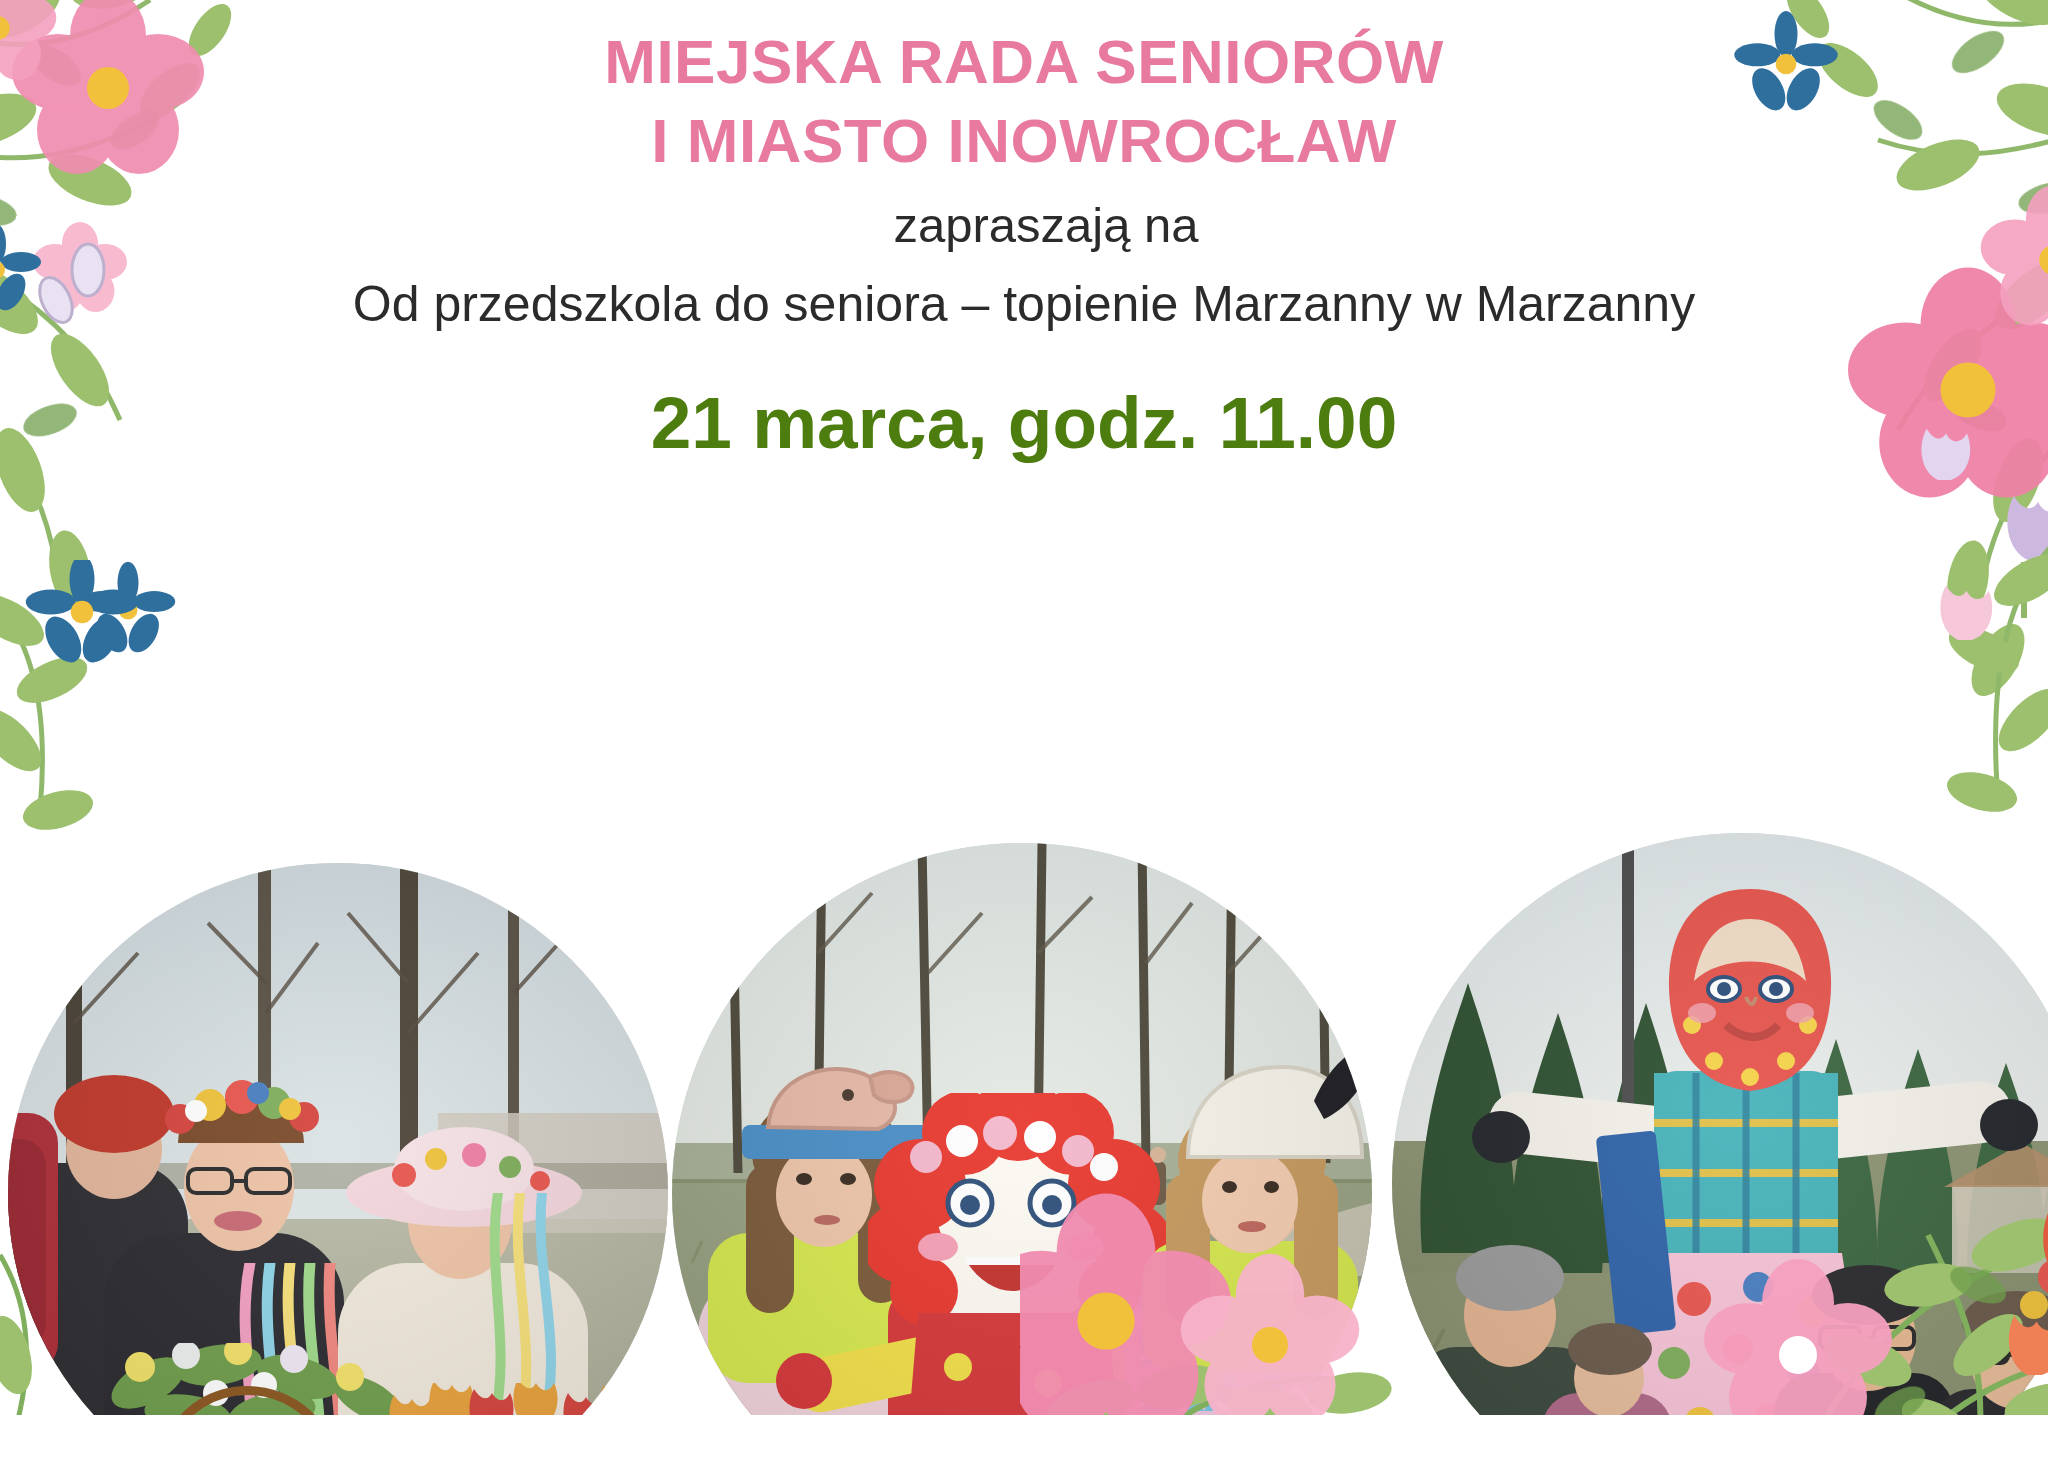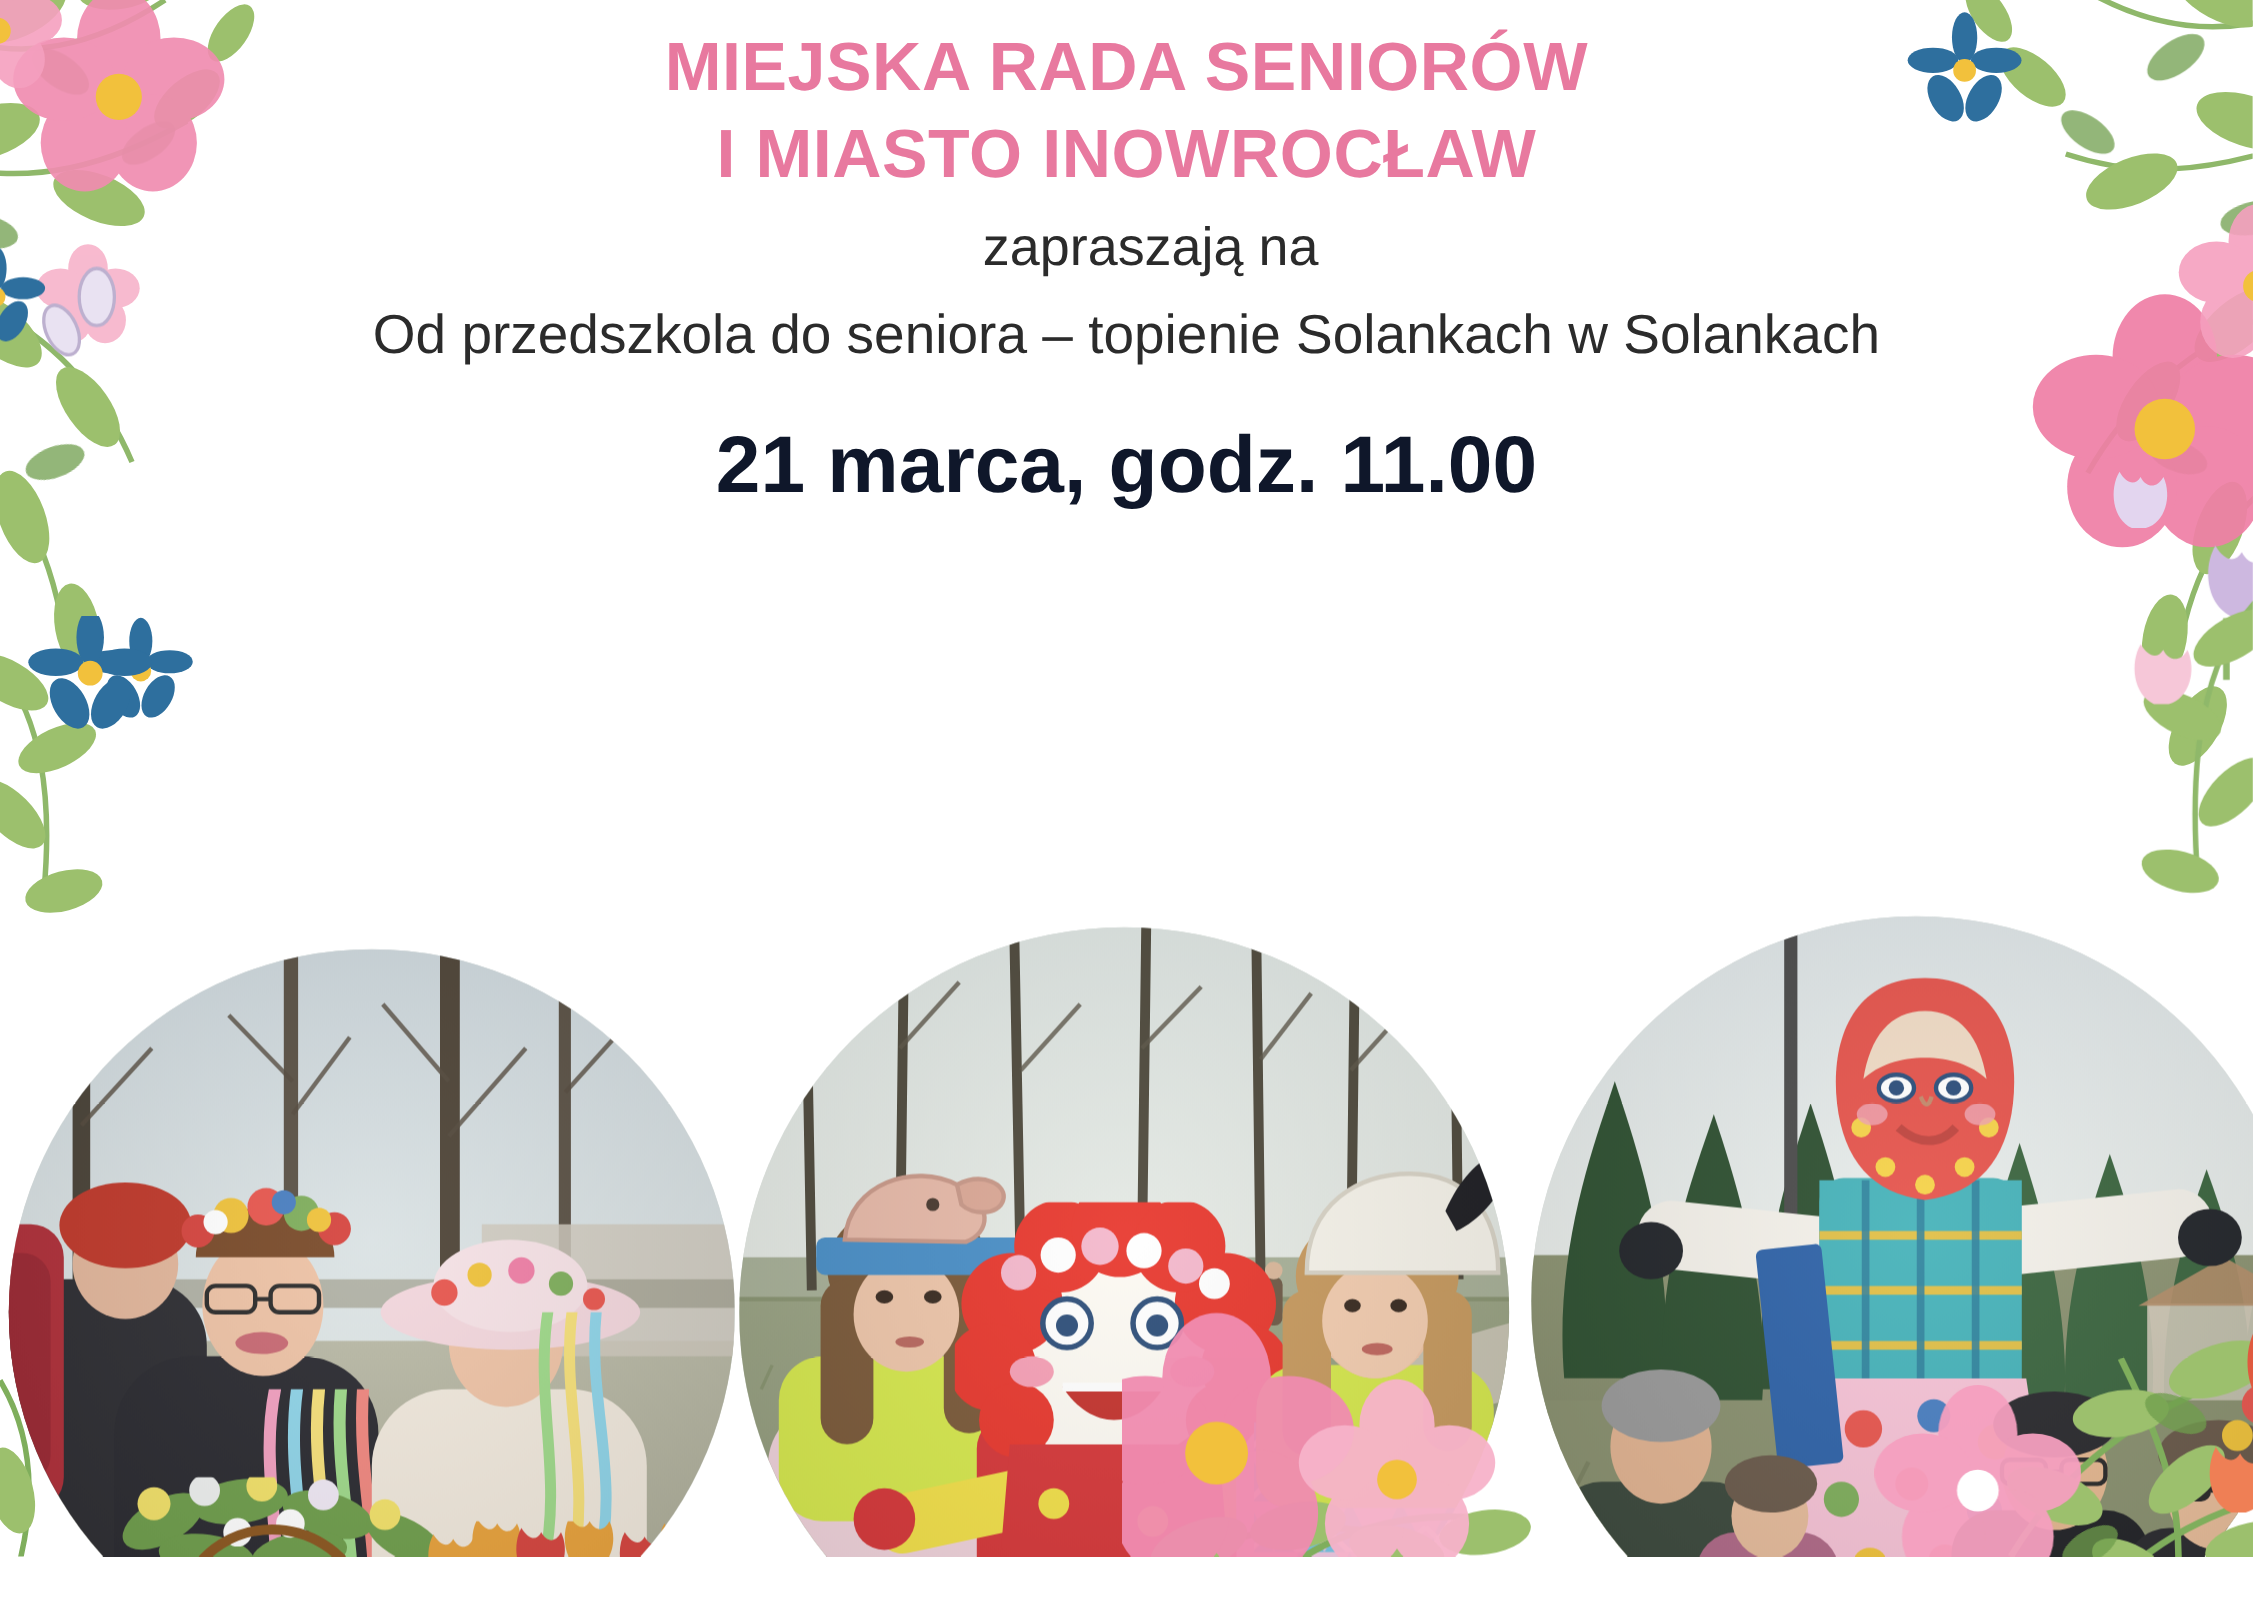--- a/index.html
+++ b/index.html
@@ -67,21 +67,21 @@
   .subtitle {
     margin-top: 22px;
     font-size: 50px;
     color: #2b2b2b;
     font-weight: 400;
   }
   .date-line {
     margin-top: 48px;
     font-weight: 700;
     font-size: 73px;
-    color: #0f172a;
+    color: #4d7c0f;
   }
   .details {
     margin-top: 26px;
     font-size: 45px;
     font-weight: 600;
     color: #1f1f1f;
     line-height: 1.32;
   }
 
   
@@ -397,21 +397,21 @@
         <ellipse cx="-50" cy="-16" rx="44" ry="36"></ellipse>
       </g>
       <circle cx="0" cy="0" r="19" fill="#ffffff"></circle>
     </g>
   </svg>
 
   <div class="text-block">
     <div class="org-line">MIEJSKA RADA SENIORÓW</div>
     <div class="org-line">I MIASTO INOWROCŁAW</div>
     <div class="invite">zapraszają na</div>
-    <div class="subtitle">Od przedszkola do seniora – topienie Solankach w Solankach</div>
+    <div class="subtitle">Od przedszkola do seniora – topienie Marzanny w Marzanny</div>
     <div class="date-line">21 marca, godz. 11.00</div>
   </div>
 
   <div class="photos">
 
     <div class="photo p1">
       <div class="scene">
         <div class="sky" style="background:linear-gradient(#cfd9de,#dfe6e6);"></div>
         <div class="ground" style="background:linear-gradient(#b9b9a6,#a9a994);"></div>
 

